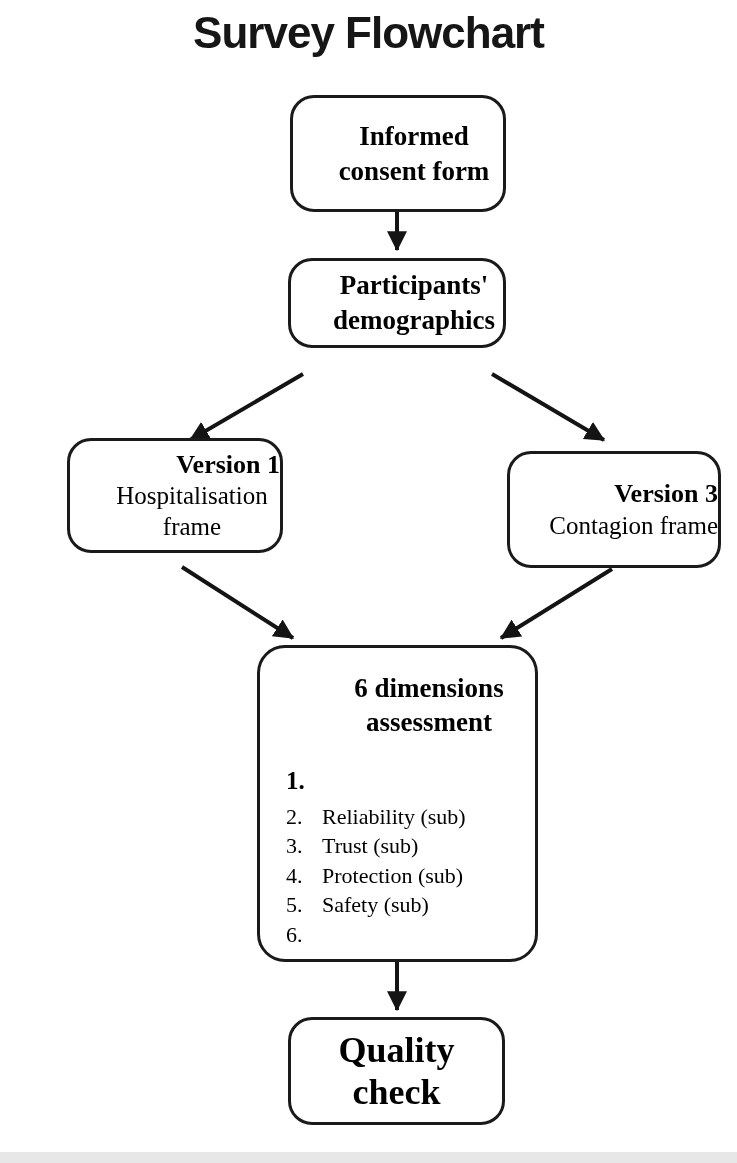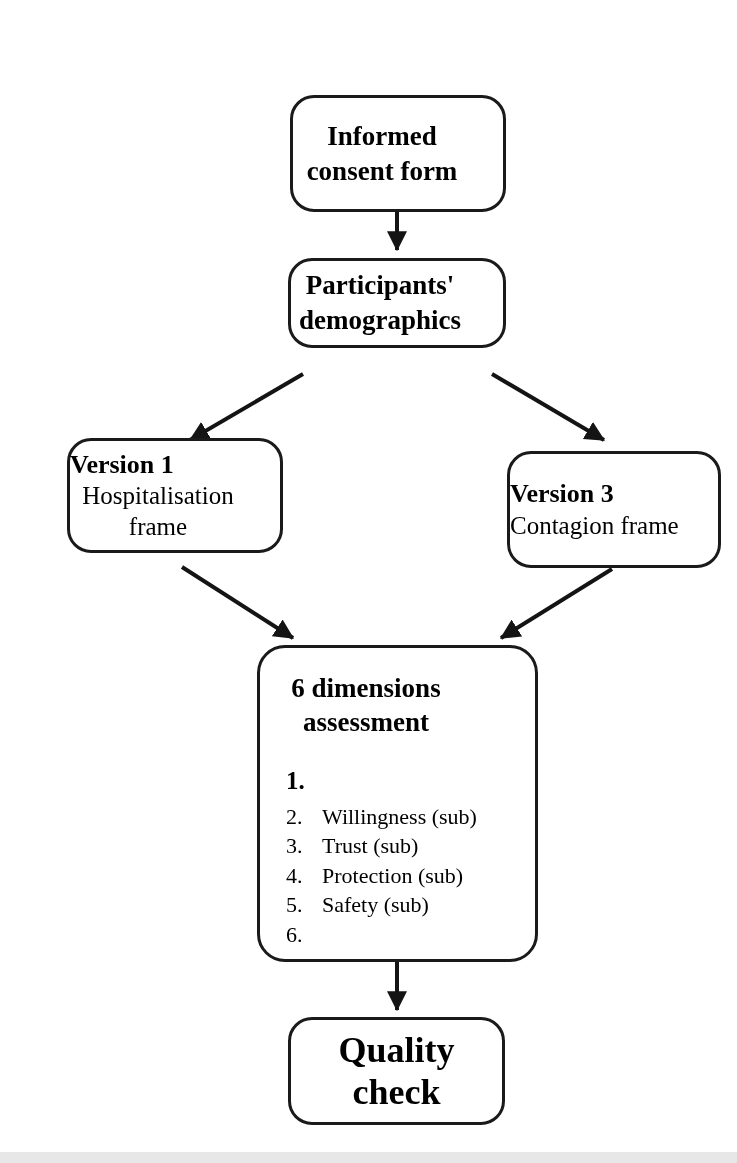--- a/index.html
+++ b/index.html
@@ -16,21 +16,21 @@
   .title{
     position:absolute;top:8px;left:0;width:100%;text-align:center;
     font-family:"Liberation Sans",sans-serif;font-weight:bold;
     font-size:44px;letter-spacing:-1px;color:#161616;
   }
   svg.connectors{position:absolute;left:0;top:0;z-index:1;pointer-events:none;}
   .node{
     position:absolute;z-index:2;box-sizing:border-box;
     border:3.5px solid var(--border-color);border-radius:24px;
     background:var(--bg-color);
-    display:flex;flex-direction:column;align-items:flex-start;justify-content:center;
+    display:flex;flex-direction:column;align-items:flex-end;justify-content:center;
     text-align:center;
   }
   .node-label{font-weight:bold;font-size:27px;line-height:1.28;max-width:178px;}
   .node-title{font-weight:bold;font-size:26px;line-height:1.25;}
   .node-sub{font-weight:normal;font-size:25px;line-height:1.22;max-width:176px;}
   
   .n-consent{left:290px;top:95px;width:216px;height:117px;}
   .n-demographics{left:288px;top:258px;width:218px;height:90px;}
   .n-version1{left:67px;top:438px;width:216px;height:115px;}
   .n-version2{left:507px;top:451px;width:214px;height:117px;}
@@ -45,20 +45,21 @@
   .bottom-strip{
     position:absolute;left:0;bottom:0;width:100%;height:11px;
     background:#e7e7e7;z-index:3;
   }
 </style>
 </head>
 <body>
 
 <div class="canvas">
 
+  <div class="title">Survey Flowchart</div>
 
   <svg class="connectors" width="737" height="1163" viewBox="0 0 737 1163" aria-hidden="true">
     <defs>
       <marker id="arrowhead" viewBox="0 0 8 8" refX="7.5" refY="4" markerWidth="5" markerHeight="5" orient="auto">
         <path d="M0,0 L8,4 L0,8 Z" fill="#141414"></path>
       </marker>
     </defs>
     <line x1="397" y1="212" x2="397" y2="250" stroke="#141414" stroke-width="4" marker-end="url(#arrowhead)"></line>
     <line x1="303" y1="374" x2="190" y2="440" stroke="#141414" stroke-width="4" marker-end="url(#arrowhead)"></line>
     <line x1="492" y1="374" x2="604" y2="440" stroke="#141414" stroke-width="4" marker-end="url(#arrowhead)"></line>
@@ -86,21 +87,21 @@
   </div>
 
   <div class="node n-assessment">
     <div class="assessment-title">6 dimensions assessment</div>
     <div class="assessment-list">
       <div class="list-row main">
         <span class="list-num">1.</span>
       </div>
       <div class="list-row">
         <span class="list-num">2.</span>
-        <span class="list-label">Willingness (sub)</span>
+        <span class="list-label">Reliability (sub)</span>
       </div>
       <div class="list-row">
         <span class="list-num">3.</span>
         <span class="list-label">Trust (sub)</span>
       </div>
       <div class="list-row">
         <span class="list-num">4.</span>
         <span class="list-label">Protection (sub)</span>
       </div>
       <div class="list-row">

